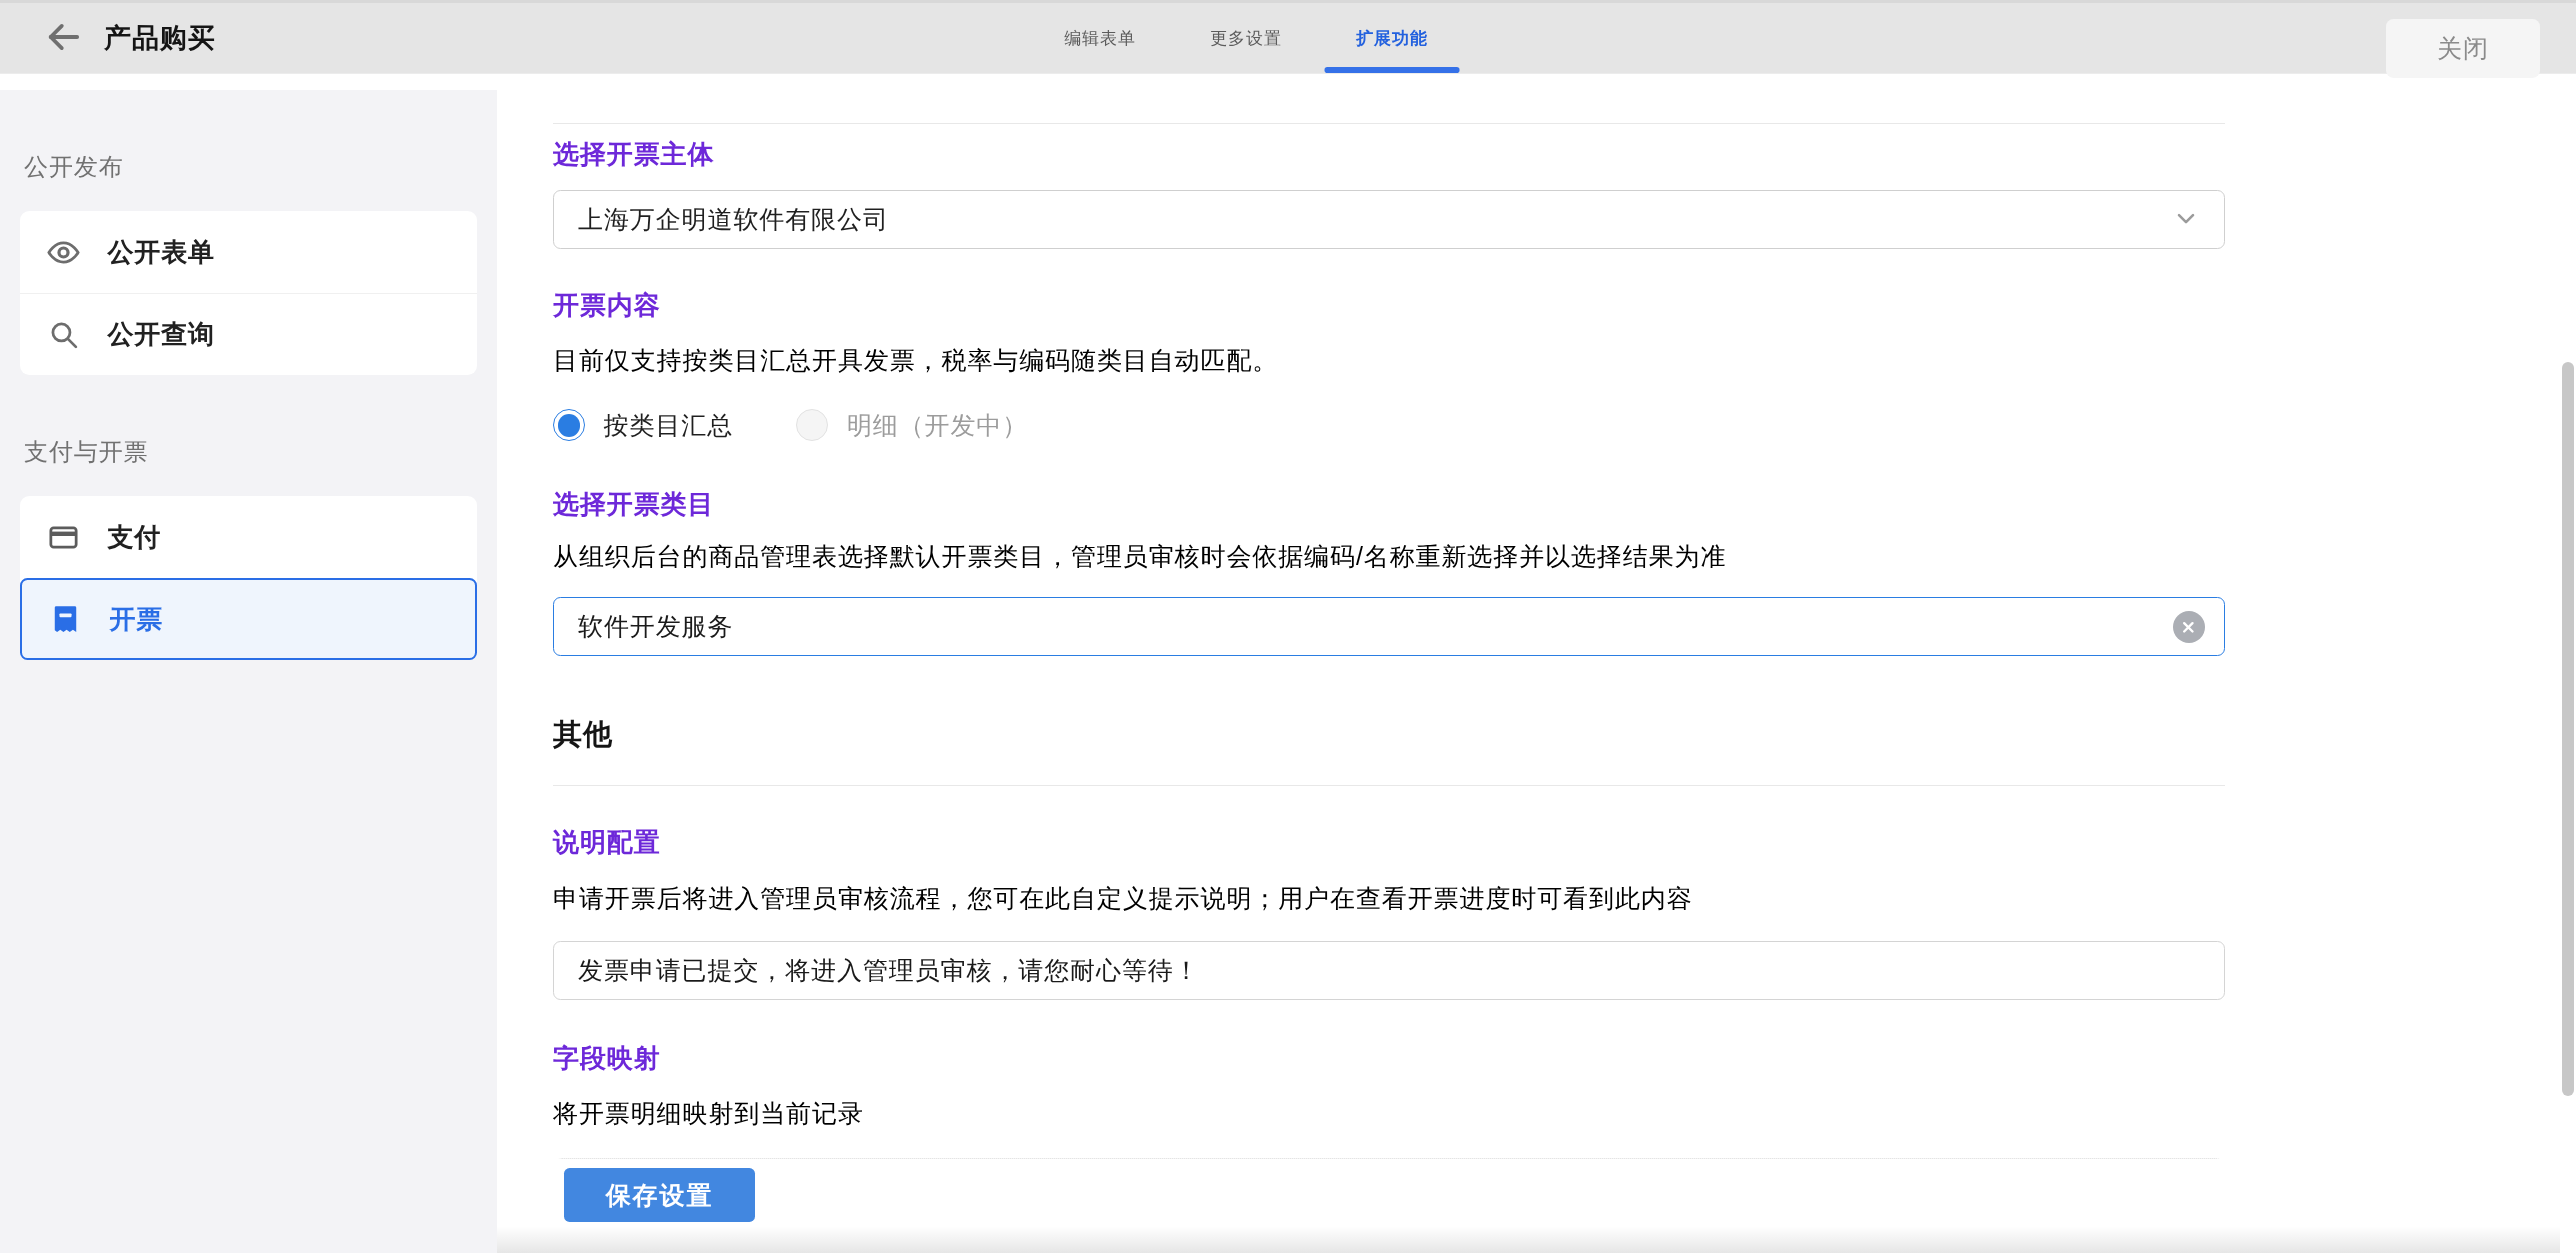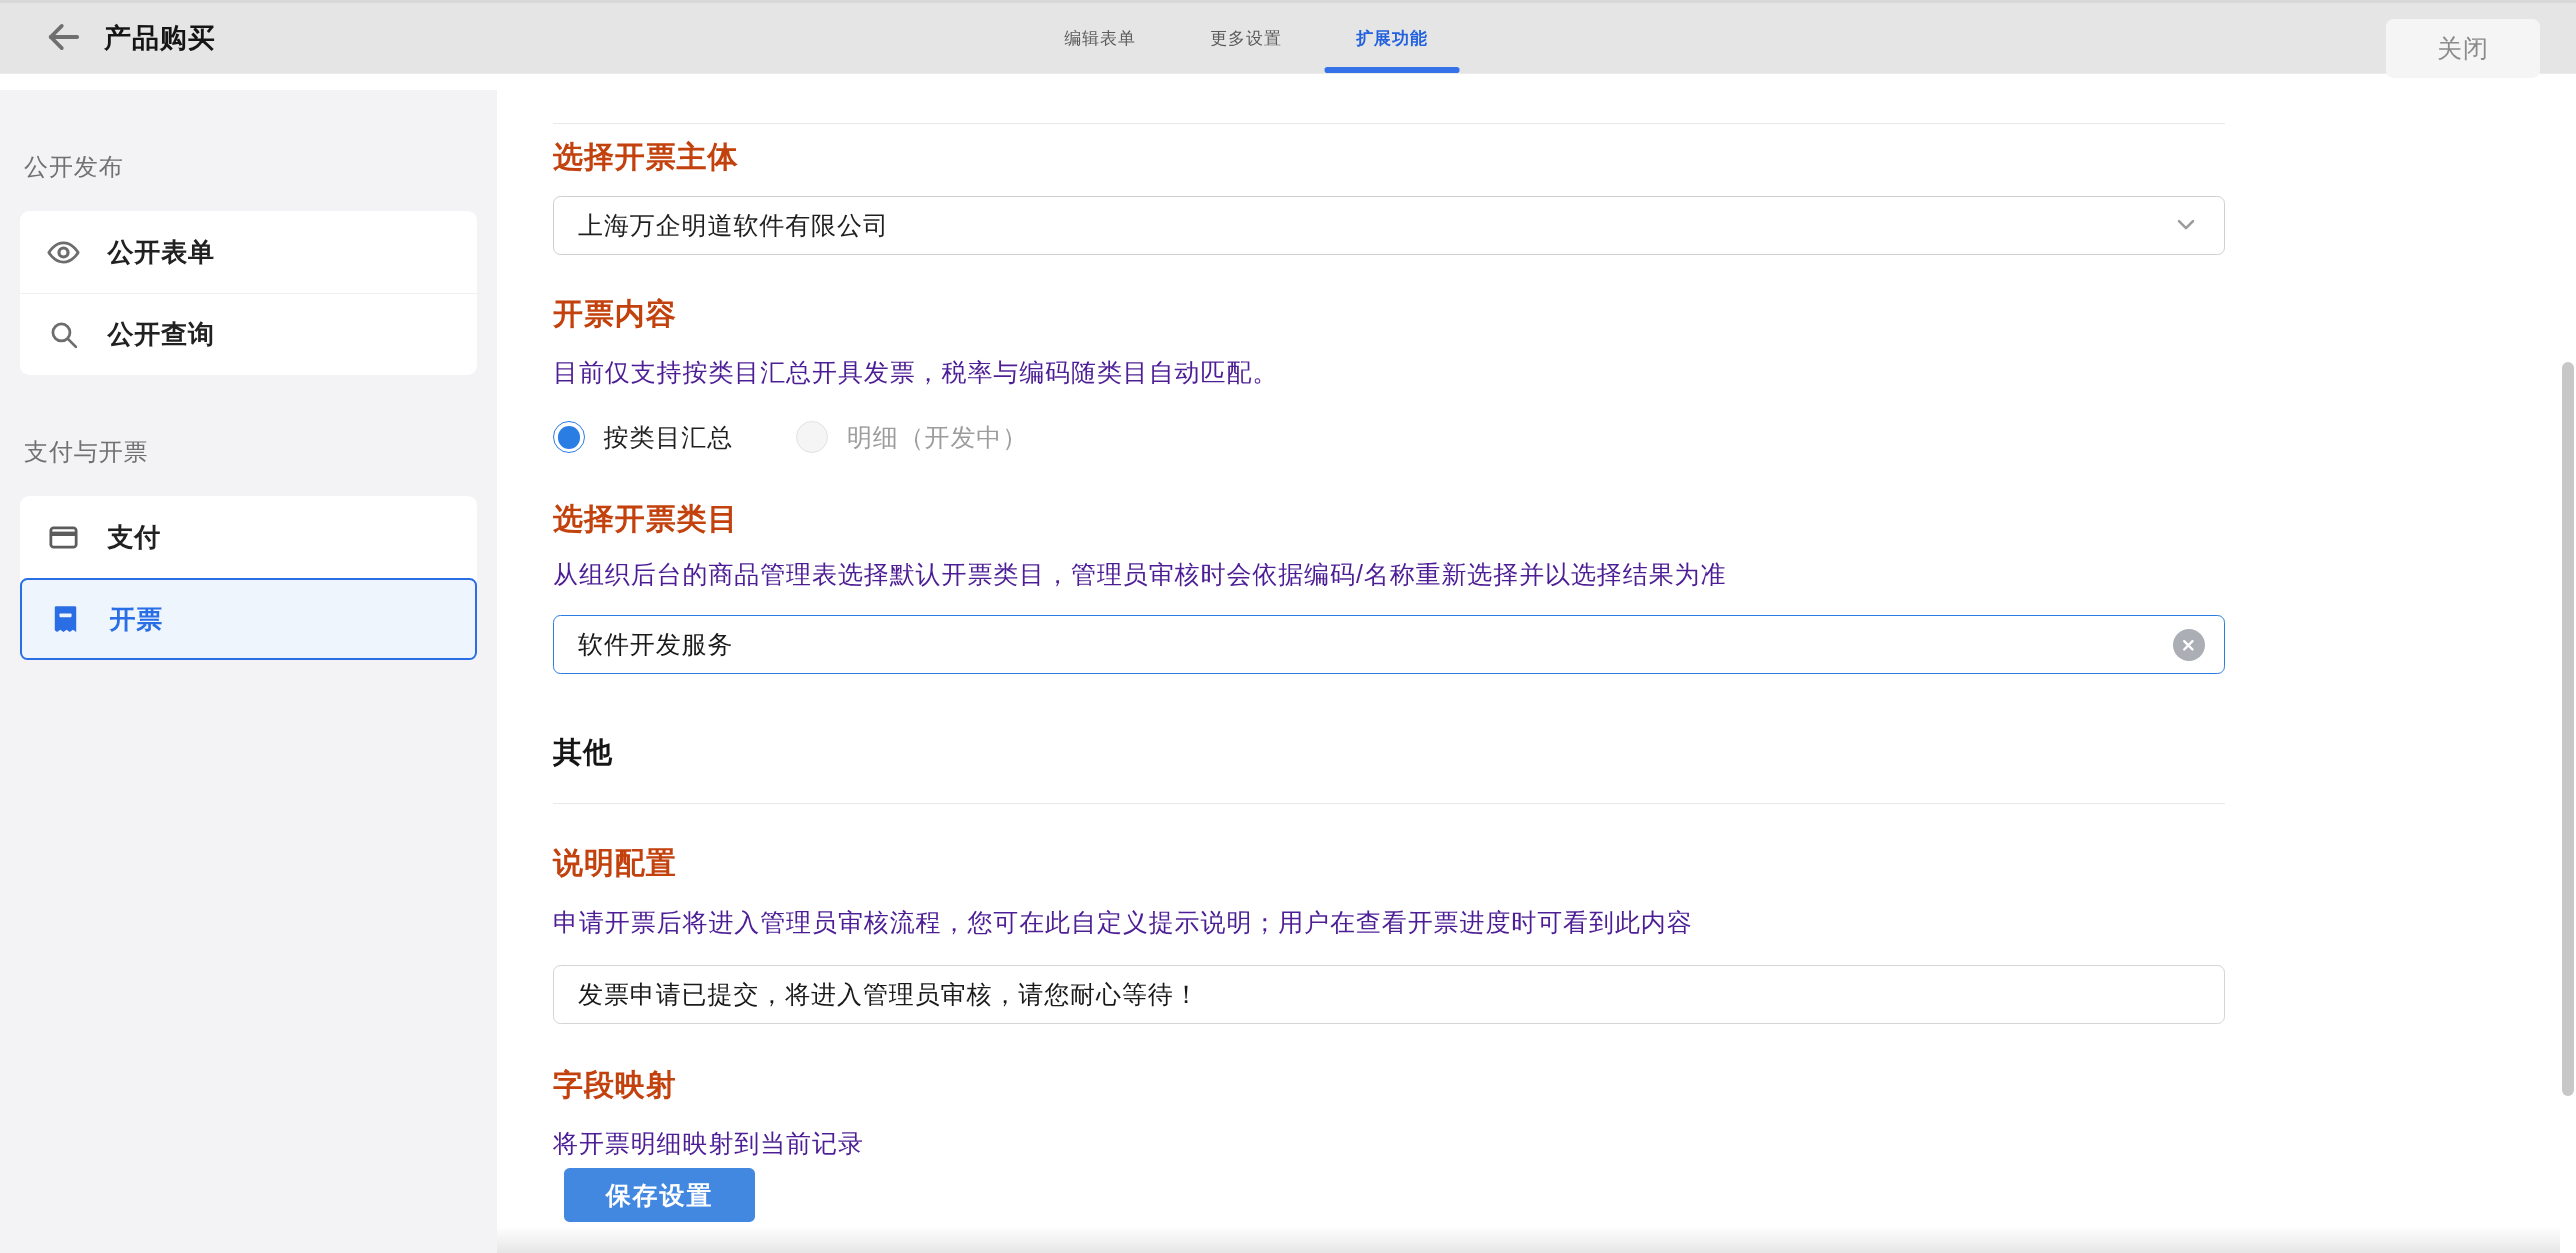--- a/index.html
+++ b/index.html
@@ -34,22 +34,22 @@
                font-size:26px; font-weight:600; color:#212121; cursor:pointer; letter-spacing:0.9px; }
   .side-item + .side-item { border-top:0.9px solid #f0f0f0; }
   .side-item .icon { width:35px; height:35px; display:flex; align-items:center; justify-content:center; }
   .side-item.selected { border:2.8px solid #2a6ee6; border-radius:7.4px; background:#eff5fd; color:#2a6ee6; }
 
   
   .content { position:absolute; left:497px; top:90px; right:0; bottom:0; background:#fff; }
   .col { margin-left:56px; width:1672px; }
   .divider { height:0.9px; background:#e8e8e8; }
   .divider.top { margin-top:33px; }
-  .field-label { font-size:30px; font-weight:700; color:#c2410c; letter-spacing:0.9px; }
-  .field-desc { font-size:25px; color:#4c1d95; letter-spacing:0.9px; }
+  .field-label { font-size:26px; font-weight:700; color:#6d28d9; letter-spacing:0.9px; }
+  .field-desc { font-size:25px; color:#000000; letter-spacing:0.9px; }
 
   .select-box { margin-top:18.6px; height:59px; border:0.9px solid #cfcfcf; border-radius:7.4px;
                 display:flex; align-items:center; padding:0 24px; cursor:pointer; background:#fff;
                 justify-content:space-between; }
   .select-value { font-size:25px; color:#1f1f1f; letter-spacing:0.9px; }
 
   .radio-row { margin-top:32px; display:flex; align-items:center; gap:18.6px; }
   .radio { width:32px; height:32px; border-radius:50%; position:relative; flex:0 0 auto; cursor:pointer; }
   .radio.selected { border:1.9px solid #2a7de2; background:#fff; }
   .radio.selected::after { content:""; position:absolute; inset:3.7px; background:#2a7de2; border-radius:50%; }

